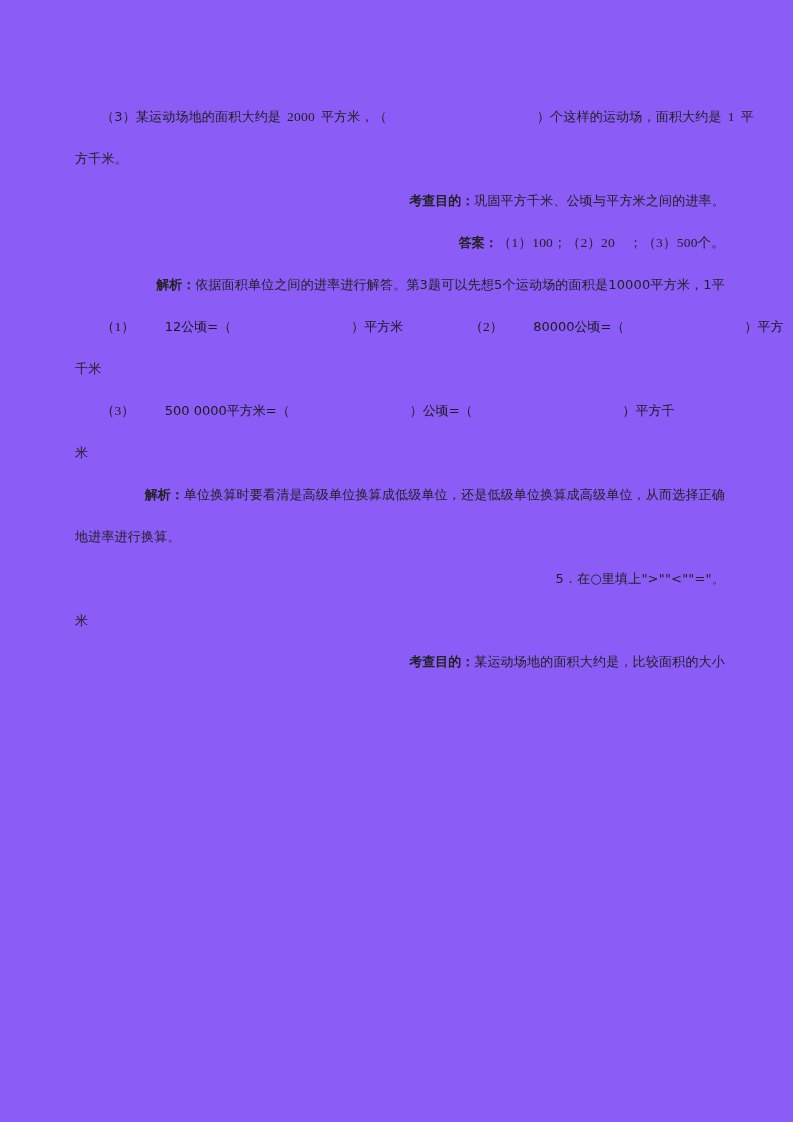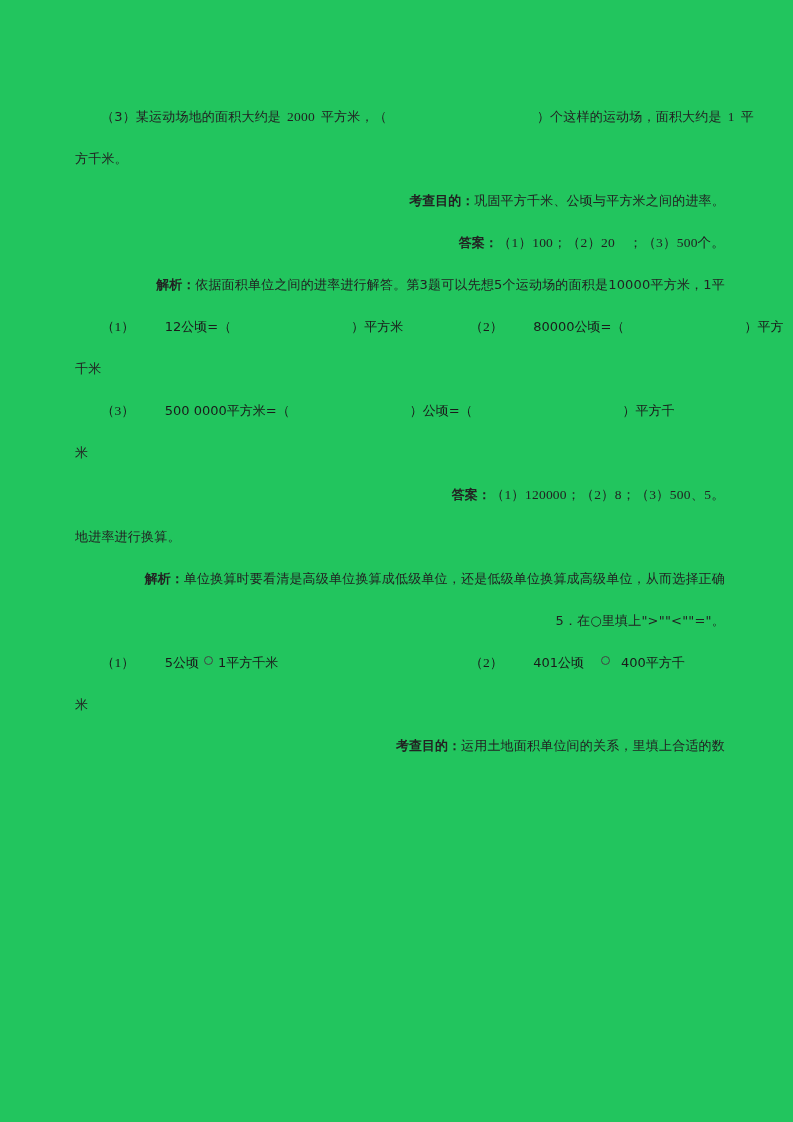--- a/index.html
+++ b/index.html
@@ -16,21 +16,21 @@
     -webkit-font-smoothing: antialiased;
     position: relative;
     overflow: hidden;
   }
   .page {
     position: absolute;
     left: 0;
     top: 0;
     width: 793px;
     height: 1122px;
-    background: #22c55e;
+    background: #8b5cf6;
   }
   .content {
     position: absolute;
     left: 75px;
     top: 96px;
     width: 650px;
   }
   
   .line {
     height: 42px;
@@ -124,47 +124,36 @@
     </div>
 
     <div class="row-2col indent">
       <span class="num">（3）</span><span class="sp-4"></span><span class="cjk">500 0000平方米=（</span><span class="blank-md"></span><span class="cjk">）公顷=（</span><span class="blank-lg"></span><span class="cjk">）平方千</span>
     </div>
     <div class="line hang">
       <span class="cjk">米</span>
     </div>
 
 
+
     <div class="line indent-sm">
-      <span class="bold">答案：</span><span class="num">（1）120000；（2）8；（3）500、5。</span>
+      <span class="bold">解析：</span><span class="cjk">单位换算时要看清是高级单位换算成低级单位，还是低级单位换算成高级单位，从而选择正确</span>
     </div>
-
     <div class="line hang">
       <span class="cjk">地进率进行换算。</span>
-    </div>
-    <div class="line indent-sm">
-      <span class="bold">解析：</span><span class="cjk">单位换算时要看清是高级单位换算成低级单位，还是低级单位换算成高级单位，从而选择正确</span>
     </div>
 
     <div class="line indent-sm">
       <span class="cjk">5．在○里填上"&gt;""&lt;""="。</span>
     </div>
 
-    <div class="row-2col indent">
-      <span class="cellA">
-        <span class="num">（1）</span><span class="sp-4"></span><span class="cjk">5公顷</span><span class="circle-op"></span><span class="cjk">1平方千米</span>
-      </span>
-      <span class="cellB">
-        <span class="num">（2）</span><span class="sp-4"></span><span class="cjk">401公顷</span><span class="sp-2"></span><span class="circle-op"></span><span class="sp-1"></span><span class="cjk">400平方千</span>
-      </span>
-    </div>
     <div class="line hang">
       <span class="cjk">米</span>
     </div>
 
 
     <div class="line indent-sm tight">
-      <span class="bold">考查目的：</span><span class="cjk">运用土地面积单位间的关系，里填上合适的数</span>
+      <span class="bold">考查目的：</span><span class="cjk">某运动场地的面积大约是，比较面积的大小</span>
     </div>
 
 
   </div>
 </div>
 
 </body></html>

